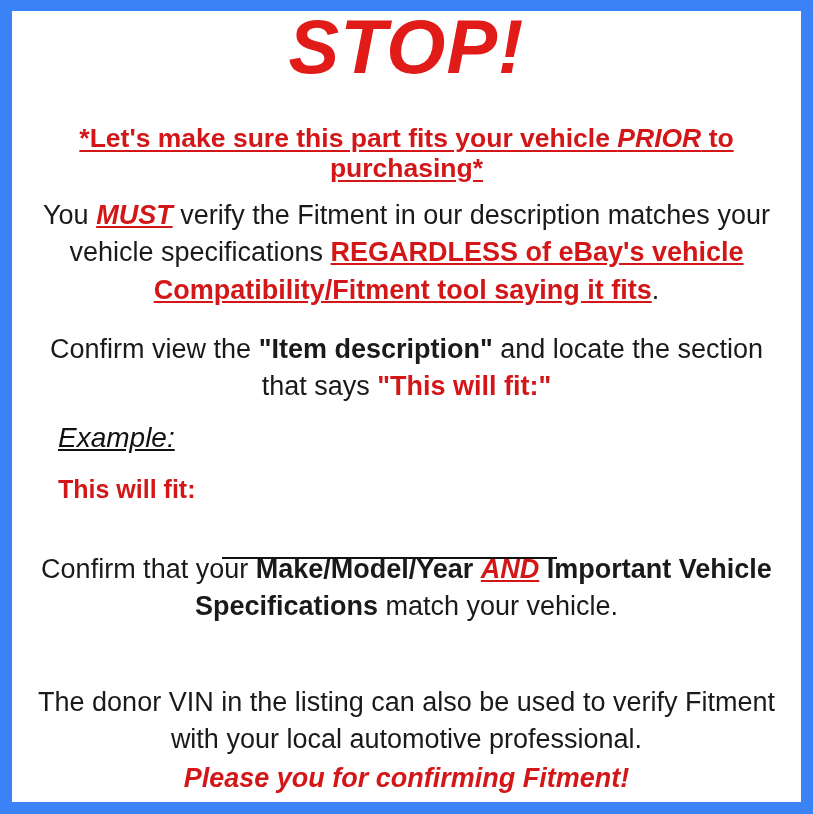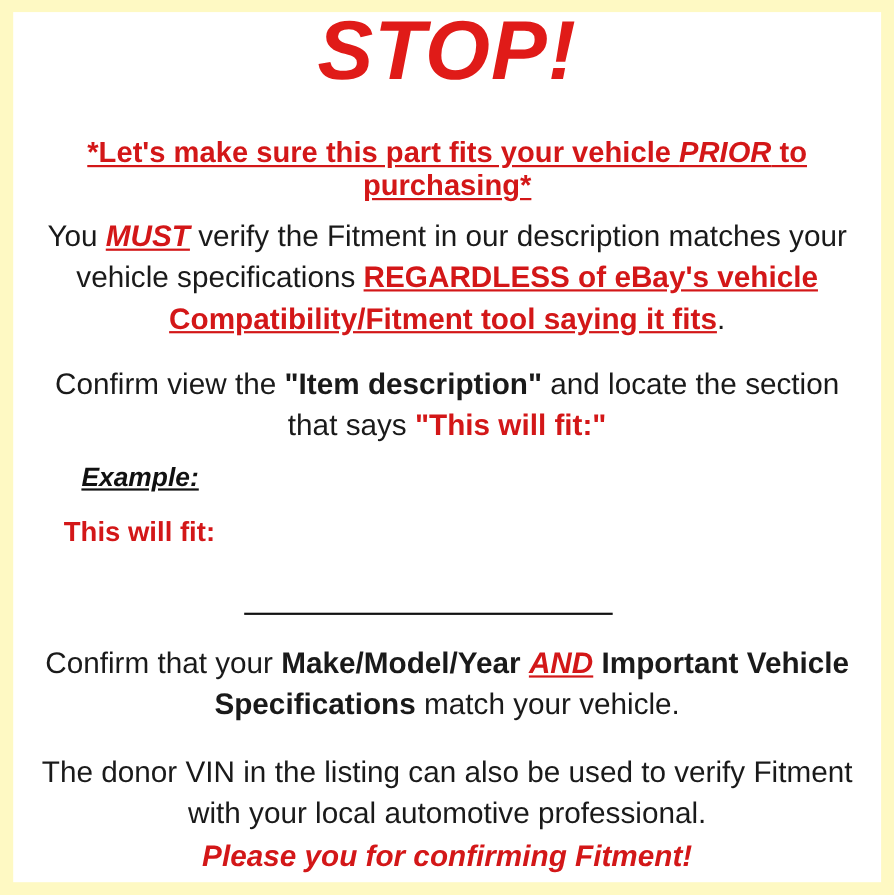--- a/index.html
+++ b/index.html
@@ -12,21 +12,21 @@
     height: 814px;
     overflow: hidden;
     font-family: "Liberation Sans", sans-serif;
   }
 
   
   #fitment-notice {
     box-sizing: border-box;
     width: 813px;
     height: 814px;
-    background: #fef9c3;
+    background: #3b82f6;
     padding: 11px 12px 12px 12px;
   }
   #notice-card {
     box-sizing: border-box;
     width: 100%;
     height: 100%;
     background: #ffffff;
     position: relative;
     overflow: hidden;
   }
@@ -96,28 +96,27 @@
   .red-bold { color: #d31718; font-weight: bold; }
 
   
   #example-block {
     position: absolute;
     left: 46px;
     top: 410px;
     text-align: left;
   }
   #example-label {
-    font-size: 24px;
+    font-size: 28px;
     line-height: 1.2;
-    font-weight: bold;
+    font-weight: normal;
     font-style: italic;
     color: #111111;
     text-decoration: underline;
     text-underline-offset: 2px;
-    margin-left: 16px;
   }
   #example-fit-line {
     font-size: 25px;
     line-height: 1.25;
     font-weight: bold;
     color: #d31718;
     margin-top: 19px;
   }
   #example-spec-line {
     position: absolute;
@@ -135,21 +134,21 @@
     position: absolute;
     left: 210px;
     top: 546px;
     width: 335px;
     height: 2px;
     background: #111111;
   }
 
   
   #confirm-paragraph {
-    top: 574px;
+    top: 540px;
     font-size: 27px;
     line-height: 1.38;
     padding: 0 16px;
   }
   #confirm-paragraph .bold-black { font-weight: bold; }
 
   
   #vin-paragraph {
     top: 673px;
     font-size: 27px;

